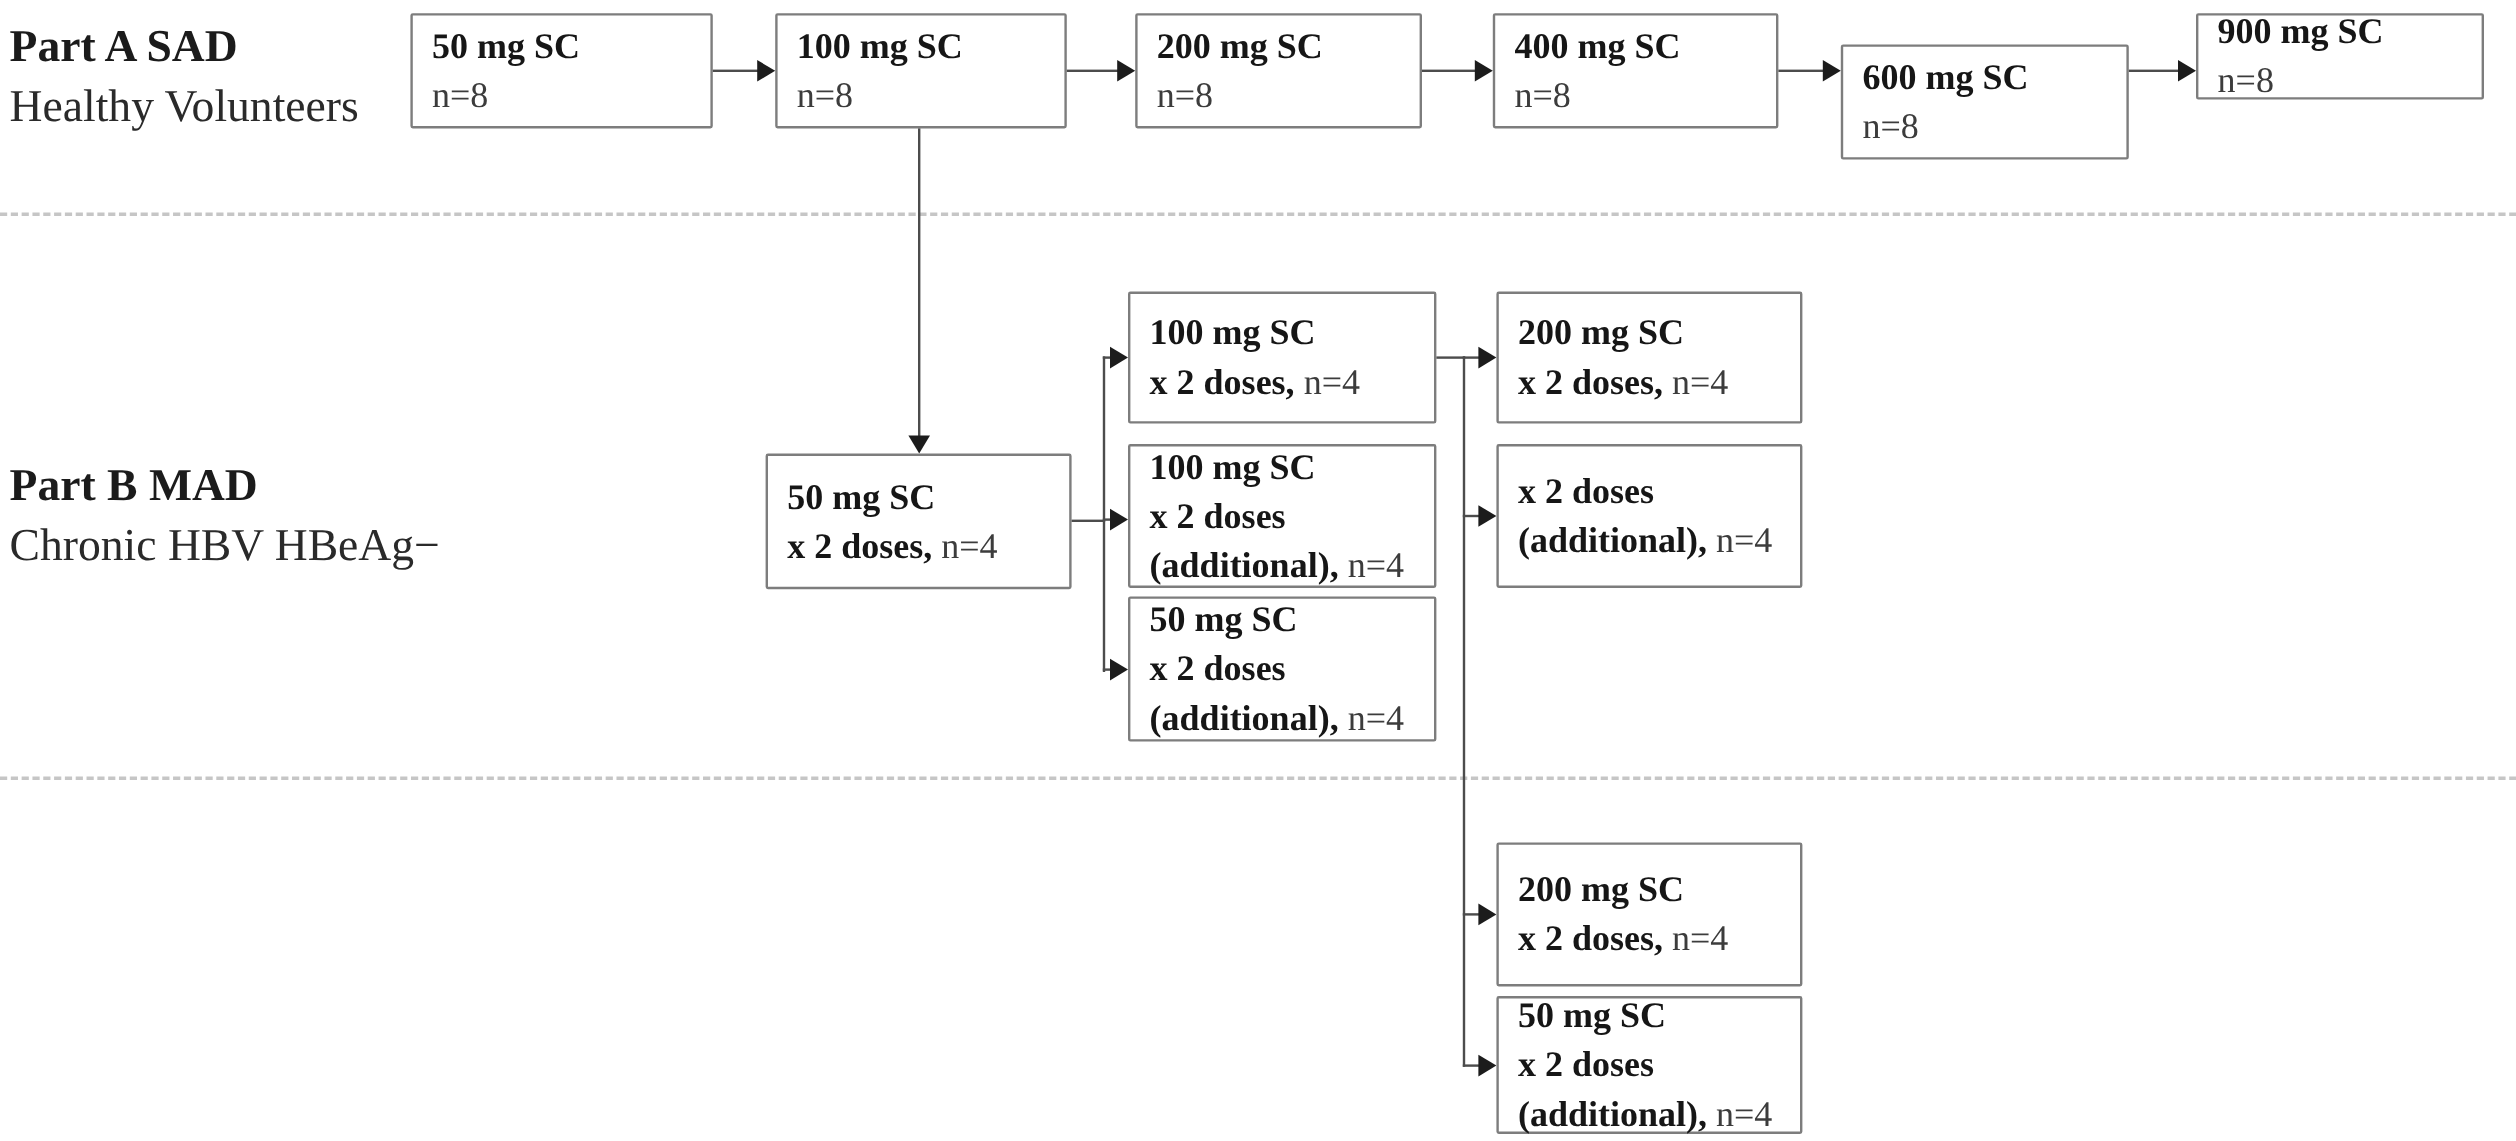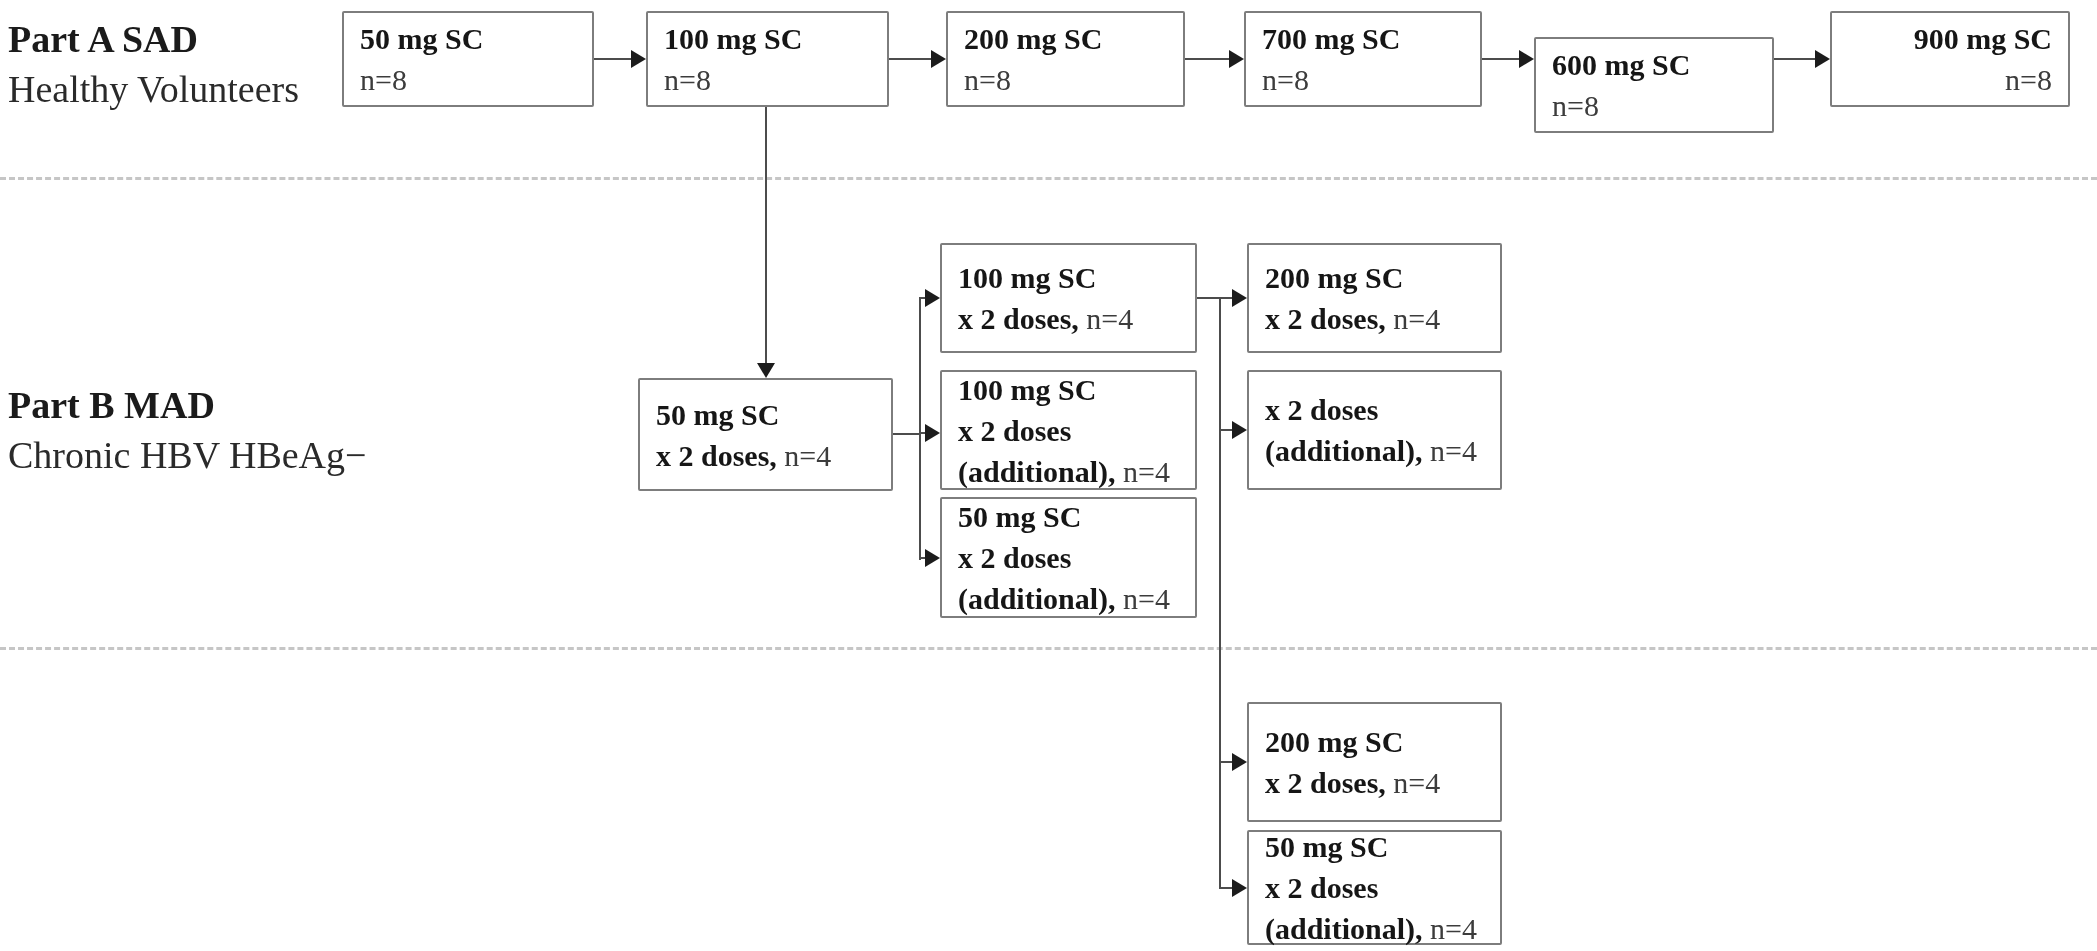--- a/index.html
+++ b/index.html
@@ -57,28 +57,28 @@
     </div>
     <div class="box" style="left:646px;top:11px;width:243px;height:96px;">
       <div class="ln"><span class="bd">100 mg SC</span></div>
       <div class="ln"><span class="rg">n=8</span></div>
     </div>
     <div class="box" style="left:946px;top:11px;width:239px;height:96px;">
       <div class="ln"><span class="bd">200 mg SC</span></div>
       <div class="ln"><span class="rg">n=8</span></div>
     </div>
     <div class="box" style="left:1244px;top:11px;width:238px;height:96px;">
-      <div class="ln"><span class="bd">700 mg SC</span></div>
+      <div class="ln"><span class="bd">400 mg SC</span></div>
       <div class="ln"><span class="rg">n=8</span></div>
     </div>
     <div class="box" style="left:1534px;top:11px;width:240px;height:96px;margin-top:26px;">
       <div class="ln"><span class="bd">600 mg SC</span></div>
       <div class="ln"><span class="rg">n=8</span></div>
     </div>
-    <div class="box" style="left:1830px;top:11px;width:240px;height:96px;align-items:flex-end;">
+    <div class="box" style="left:1830px;top:11px;width:240px;height:72px;">
       <div class="ln"><span class="bd">900 mg SC</span></div>
       <div class="ln"><span class="rg">n=8</span></div>
     </div>
 
     <div class="hline" style="left:594px;top:58px;width:39px;"></div>
     <div class="arr-r" style="left:631px;top:50px;"></div>
     <div class="hline" style="left:889px;top:58px;width:44px;"></div>
     <div class="arr-r" style="left:931px;top:50px;"></div>
     <div class="hline" style="left:1185px;top:58px;width:46px;"></div>
     <div class="arr-r" style="left:1229px;top:50px;"></div>

